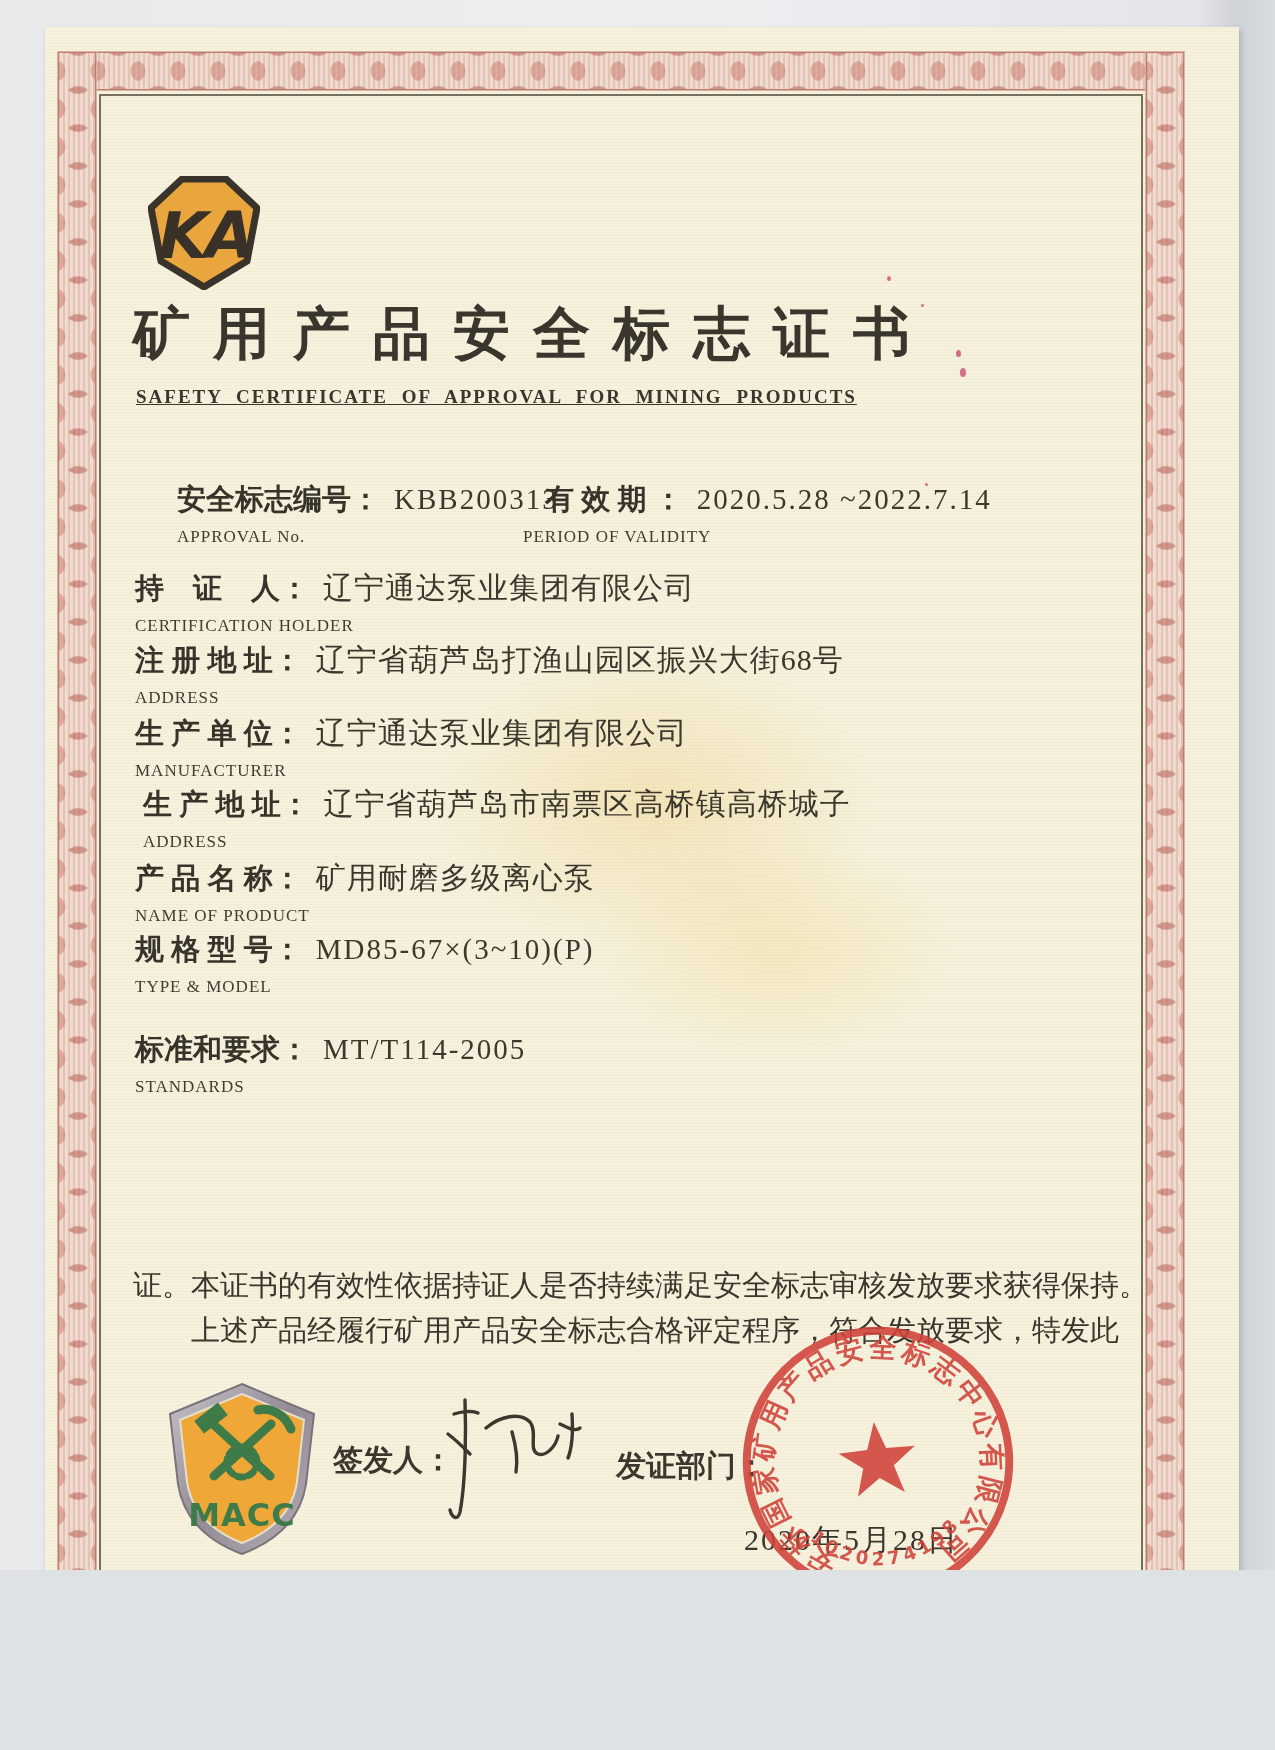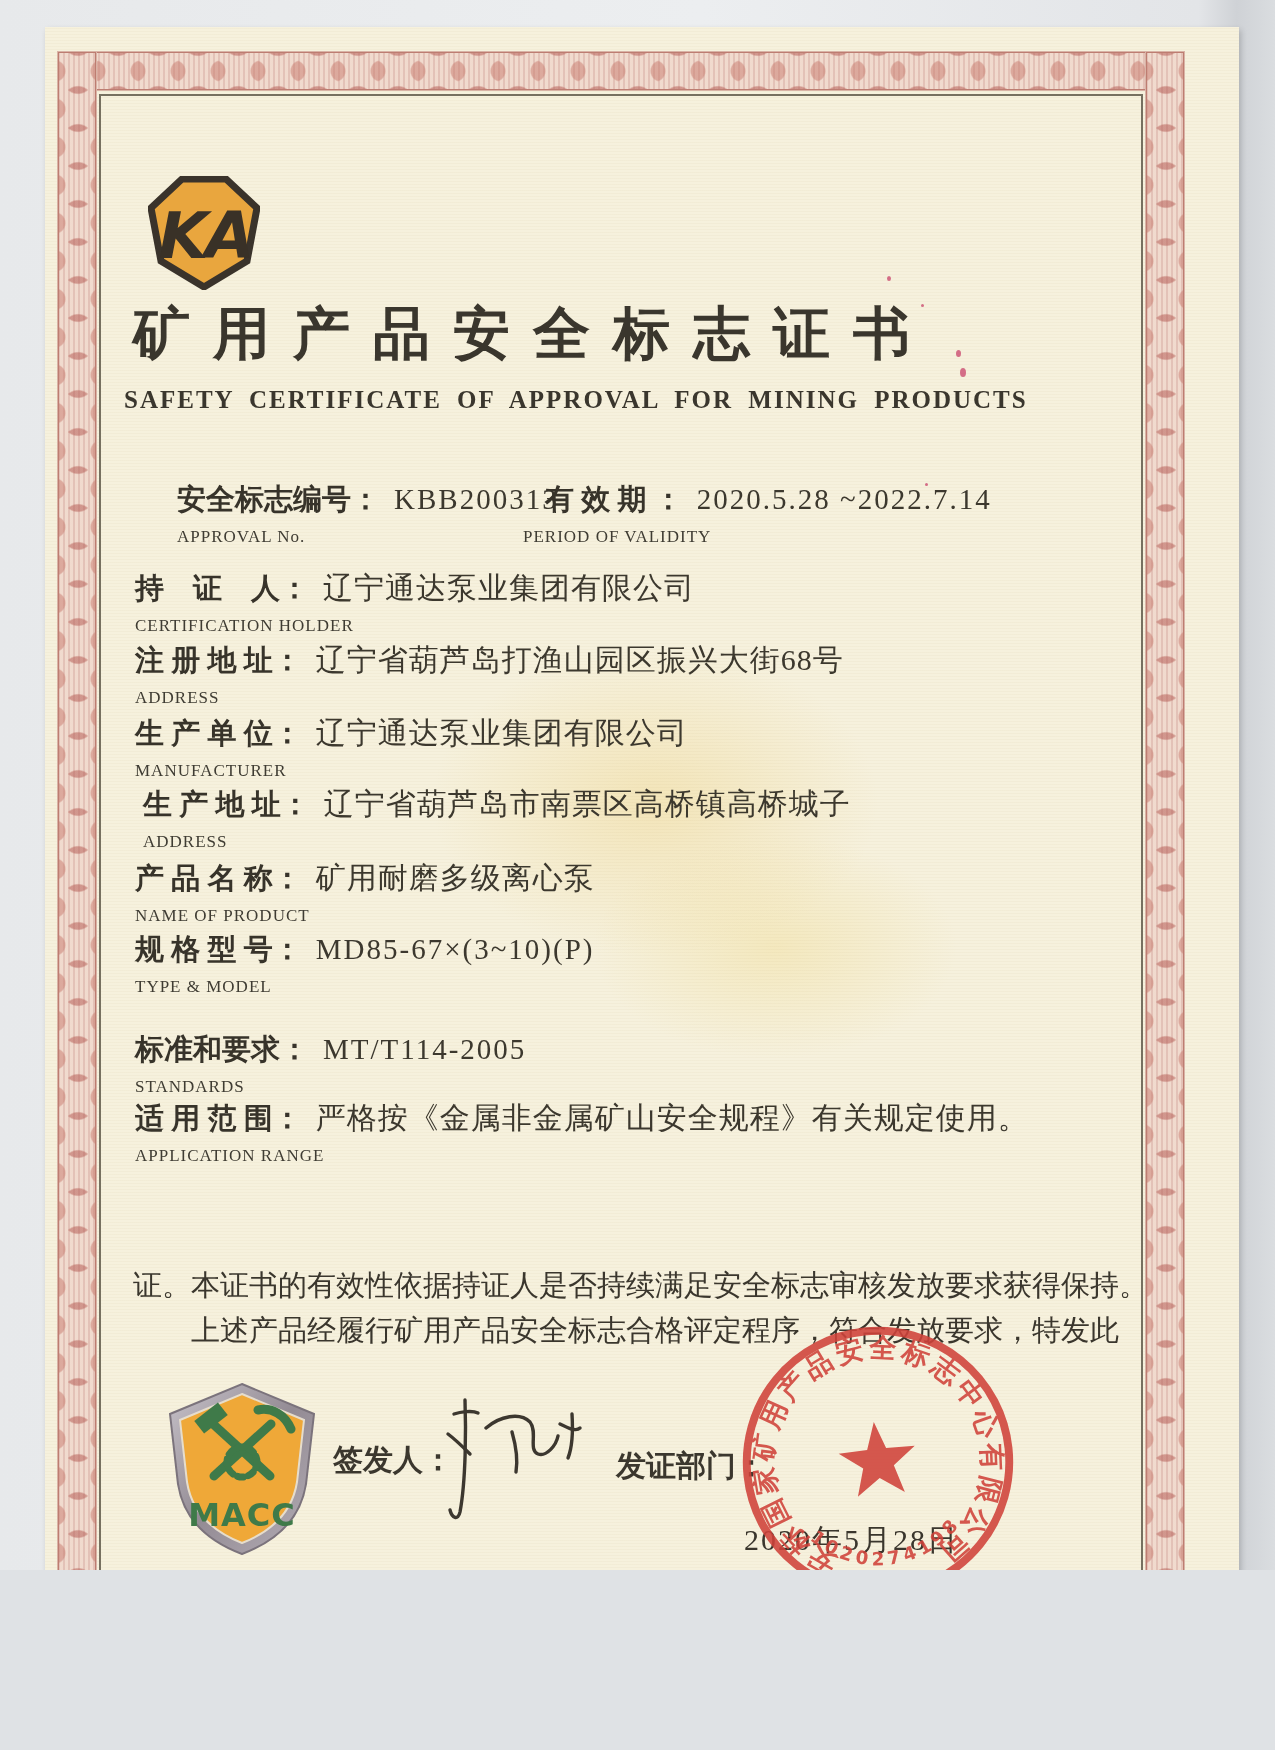--- a/index.html
+++ b/index.html
@@ -32,22 +32,22 @@
   .band-bottom{left:58px;top:1647px;width:1126px;height:38px;}
   .band-left{left:58px;top:52px;width:38px;height:1633px;}
   .band-right{left:1146px;top:52px;width:38px;height:1633px;}
   .inner-rule{position:absolute;left:99px;top:94px;width:1040px;height:1548px;
         border:2px solid #767060;}
   
   .ka{position:absolute;left:148px;top:176px;width:112px;height:114px;}
   
   .title{position:absolute;left:133px;top:296px;font-size:57px;font-weight:bold;
         letter-spacing:23px;white-space:nowrap;color:#3a362d;}
-  .subtitle{position:absolute;left:124px;top:386px;font-size:25px;font-weight:bold;
-        letter-spacing:2px;word-spacing:7px;white-space:nowrap;color:#3a362d;}
+  .subtitle{position:absolute;left:136px;top:386px;font-size:19px;font-weight:bold;
+        letter-spacing:2px;word-spacing:7px;white-space:nowrap;color:#3a362d;text-decoration:underline;}
   
   .frow{position:absolute;white-space:nowrap;}
   .flabel{font-size:29px;font-weight:bold;color:#37332a;}
   .fvalue{font-size:30px;margin-left:14px;color:#3c382e;letter-spacing:1px;}
   .fvalue.latin{font-size:29px;letter-spacing:2px;}
   .fsub{display:block;margin-top:7px;font-size:17px;letter-spacing:1px;color:#3f3c33;}
   .frow-validity .fsub{margin-left:-22px;}
   
   .stmt{position:absolute;left:133px;top:1263px;width:1040px;font-size:29px;
         line-height:45px;color:#3a362d;}
@@ -121,24 +121,20 @@
     <span class="fsub">NAME OF PRODUCT</span>
   </div>
   <div class="frow" style="left:135px;top:930px;">
     <span class="flabel">规 格 型 号：</span><span class="fvalue latin">MD85-67×(3~10)(P)</span>
     <span class="fsub">TYPE &amp; MODEL</span>
   </div>
   <div class="frow" style="left:135px;top:1030px;">
     <span class="flabel">标准和要求：</span><span class="fvalue latin">MT/T114-2005</span>
     <span class="fsub">STANDARDS</span>
   </div>
-  <div class="frow" style="left:135px;top:1098px;">
-    <span class="flabel">适 用 范 围：</span><span class="fvalue">严格按《金属非金属矿山安全规程》有关规定使用。</span>
-    <span class="fsub">APPLICATION RANGE</span>
-  </div>
 
   <div class="stmt">
     <div class="stmt-line">证。本证书的有效性依据持证人是否持续满足安全标志审核发放要求获得保持。</div>
     <div class="stmt-line first">上述产品经履行矿用产品安全标志合格评定程序，符合发放要求，特发此</div>
   </div>
 
   <svg class="macc" viewBox="0 0 152 176">
     <defs>
       <linearGradient id="rim" x1="0" y1="0" x2="1" y2="1">
         <stop offset="0" stop-color="#c7c2c9"></stop>

